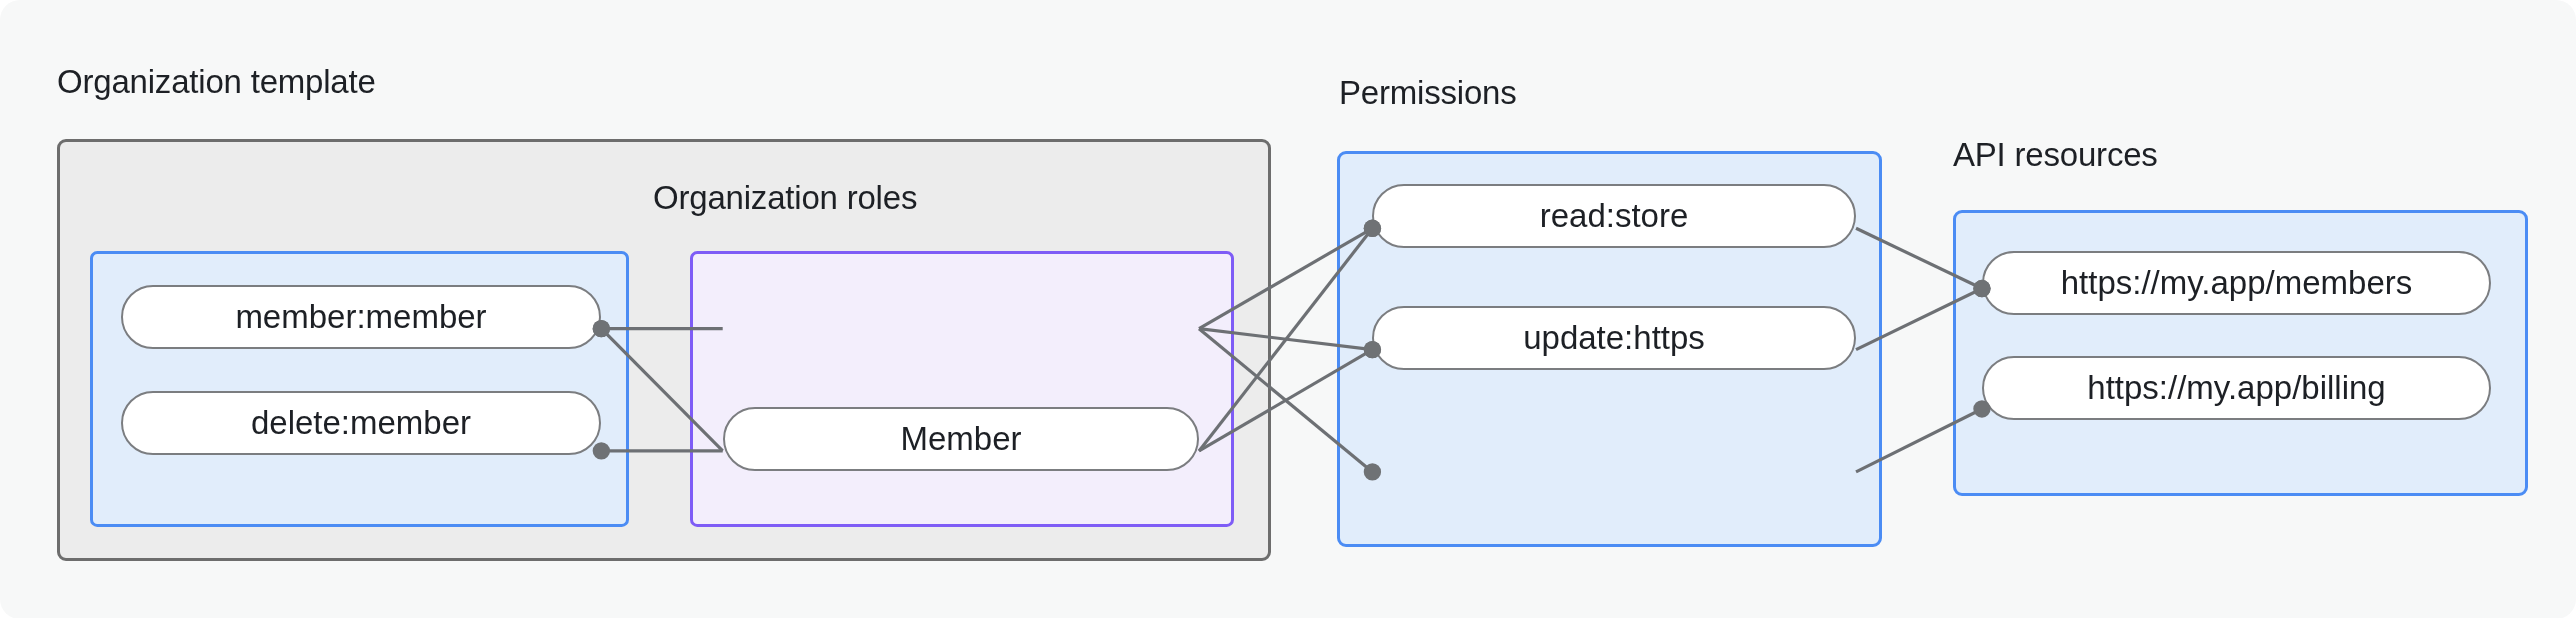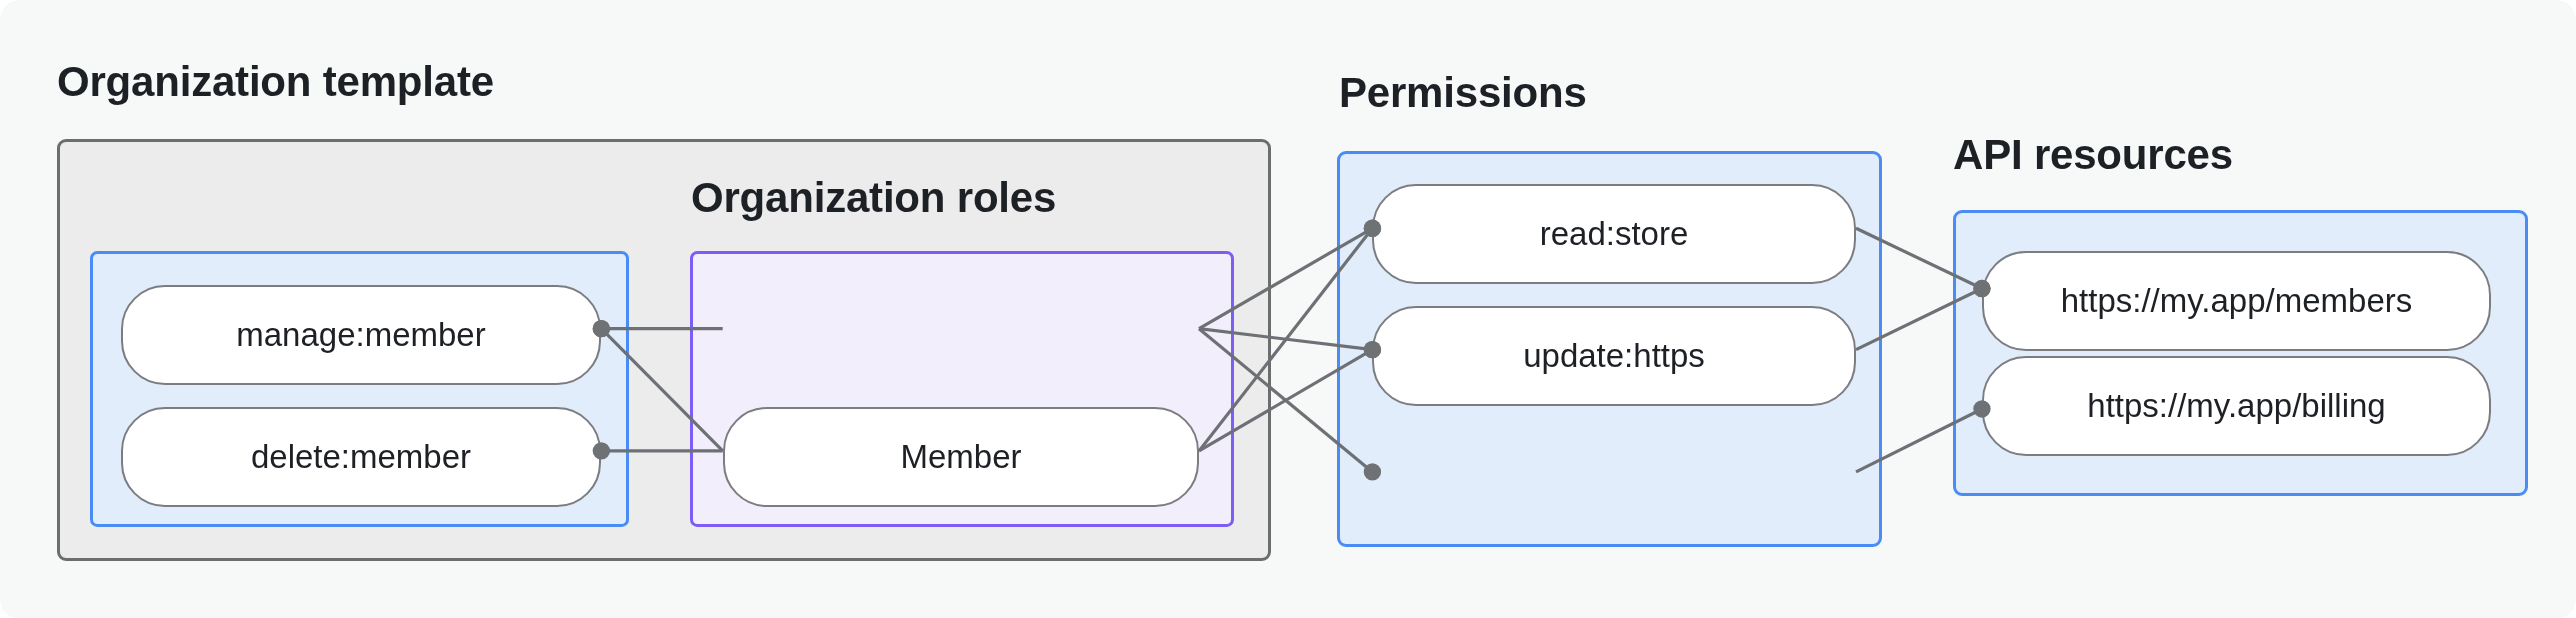--- a/index.html
+++ b/index.html
@@ -10,23 +10,23 @@
     width: 2576px;
     height: 619px;
     background: var(--canvas-bg, #f7f8f8);
     border-radius: 20px;
     overflow: hidden;
     font-family: "Liberation Sans", sans-serif;
   }
 
   .heading {
     position: absolute;
-    font-size: 42px;
+    font-size: 33px;
     line-height: 40px;
-    font-weight: 700;
+    font-weight: 400;
     letter-spacing: -0.2px;
     color: var(--text, #1d2025);
     white-space: nowrap;
     z-index: 2;
   }
 
   .panel {
     position: absolute;
     border-style: solid;
     border-width: 3.7px;
@@ -58,34 +58,34 @@
   }
   #box-api {
     left: 1953px; top: 210px; width: 575px; height: 286px;
     background: var(--blue-panel-fill, #e1edfb);
     border-color: var(--blue-panel-border, #4b8cf4);
     border-radius: 9px;
   }
 
   .node {
     position: absolute;
-    height: 100px;
+    height: 64px;
     background: var(--pill-fill, #ffffff);
     border: 2.7px solid var(--pill-border, #7b7d80);
     border-radius: 44px;
     display: flex;
     align-items: center;
     justify-content: center;
     font-size: 33px;
     color: var(--text, #1d2025);
     white-space: nowrap;
     z-index: 5;
   }
   #node-invite  { left: 121px;  top: 285px; width: 480px; }
-  #node-delete  { left: 121px;  top: 407px; width: 480px; }
+  #node-delete  { left: 121px;  top: 391px; width: 480px; }
   #node-admin   { left: 723px;  top: 285px; width: 476px; }
   #node-member  { left: 723px;  top: 407px; width: 476px; }
   #node-read    { left: 1372px; top: 184px; width: 484px; }
   #node-update  { left: 1372px; top: 306px; width: 484px; }
   #node-manage  { left: 1372px; top: 428px; width: 484px; }
   #node-members-api { left: 1982px; top: 251px; width: 509px; }
   #node-billing-api { left: 1982px; top: 356px; width: 509px; }
 
   #connector-layer {
     position: absolute;
@@ -100,33 +100,33 @@
 
 <div id="stage">
 
   <div class="heading" style="left:57px; top:62px;">Organization template</div>
 
   <div class="panel" id="box-template"></div>
 
 
   <div class="panel" id="box-org-permissions"></div>
 
-  <div class="heading" style="left:691px; top:178px;">Organization roles</div>
+  <div class="heading" style="left:653px; top:178px;">Organization roles</div>
 
   <div class="panel" id="box-org-roles"></div>
 
   <div class="heading" style="left:1339px; top:73px;">Permissions</div>
 
   <div class="panel" id="box-permissions"></div>
 
   <div class="heading" style="left:1953px; top:135px;">API resources</div>
 
   <div class="panel" id="box-api"></div>
 
-  <div class="node" id="node-invite">manage:member</div>
+  <div class="node" id="node-invite">member:member</div>
   <div class="node" id="node-delete">delete:member</div>
   <div class="node" id="node-member">Member</div>
   <div class="node" id="node-read">read:store</div>
   <div class="node" id="node-update">update:https</div>
   <div class="node" id="node-members-api">https://my.app/members</div>
   <div class="node" id="node-billing-api">https://my.app/billing</div>
 
   <svg id="connector-layer" viewBox="0 0 2823 678" xmlns="http://www.w3.org/2000/svg">
       <line x1="659" y1="360" x2="792" y2="360" stroke="#6d7074" stroke-width="3.5"></line>
       <line x1="659" y1="360" x2="792" y2="494" stroke="#6d7074" stroke-width="3.5"></line>

